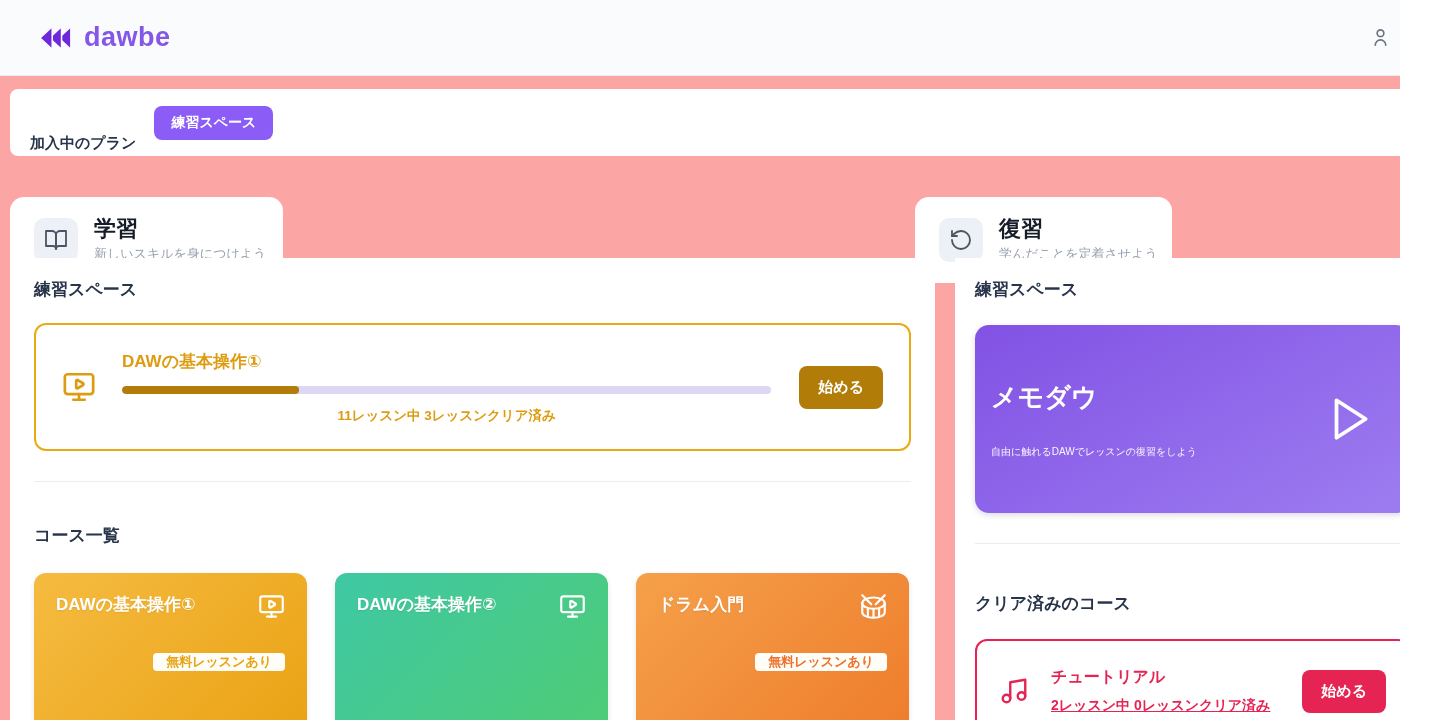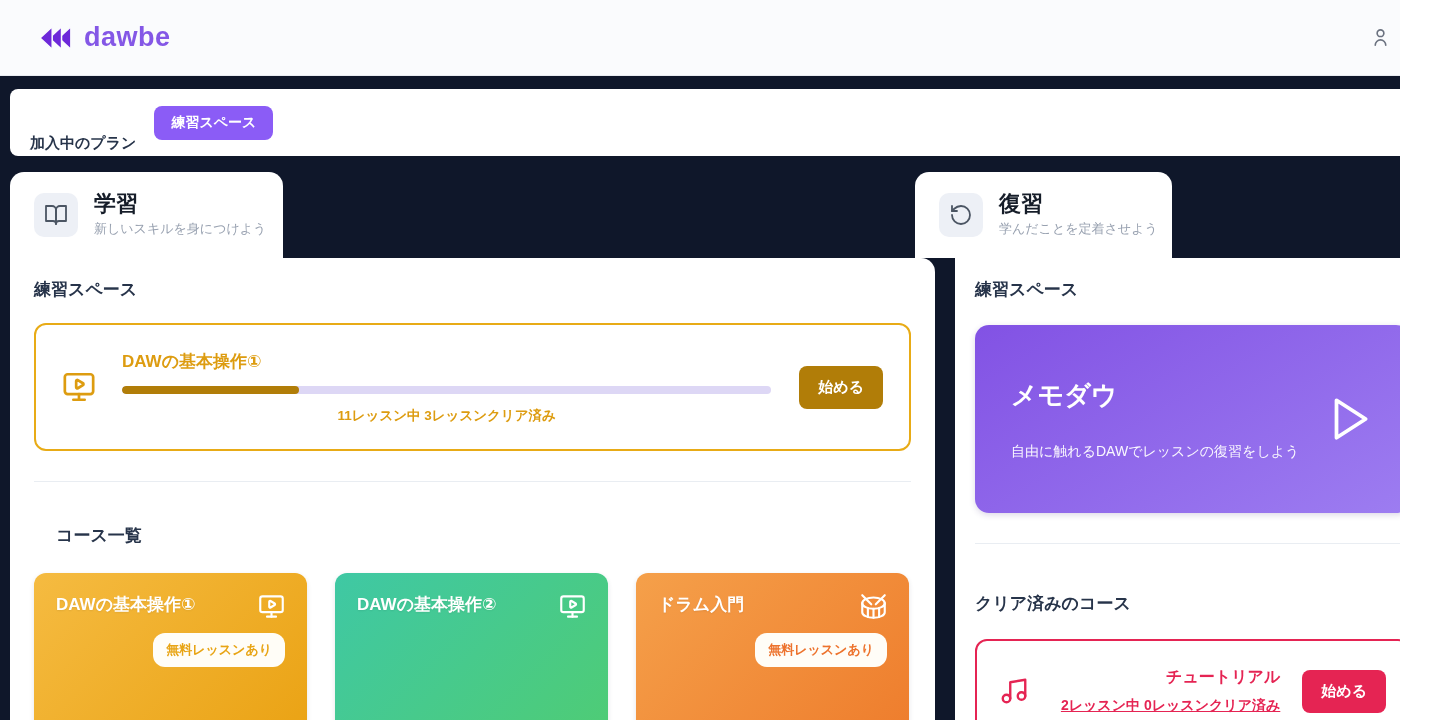--- a/index.html
+++ b/index.html
@@ -1,36 +1,36 @@
 <!DOCTYPE html>
 <html><head>
 <meta charset="utf-8">
 <style>
   * { margin:0; padding:0; box-sizing:border-box; }
   html,body { width:1440px; height:720px; }
   body { font-family:"Liberation Sans","DejaVu Sans",sans-serif; }
-  .page { position:relative; width:1400px; height:720px; background:#0f172a; overflow:hidden; }
+  .page { position:relative; width:1400px; height:720px; background:#fca5a5; overflow:hidden; }
 
   
   .app-header { position:absolute; top:0; left:0; width:1440px; height:76px;
     background:#fafbfd; border-bottom:1px solid #e9ecf1;
     display:flex; align-items:center; justify-content:space-between; padding:0 48px 0 36px; }
   .brand { display:flex; align-items:center; gap:10px; cursor:pointer; }
   .brand-name { font-size:27px; font-weight:bold; letter-spacing:.5px; }
   .user-btn { display:flex; align-items:center; cursor:pointer; color:#6b7280; }
 
   
   .plan-banner { position:absolute; left:10px; top:89px; width:1420px; height:67px;
     background:#fff; border-radius:8px; display:flex; align-items:center; gap:18px; padding:0 20px; }
   .plan-label { font-size:15px; font-weight:bold; color:#27344a;margin-top:41px; }
   .plan-badge { color:#fff; font-size:14px; font-weight:bold; padding:8px 17px; border-radius:8px; }
 
   
   .tab { position:absolute; height:86px; background:#fff; border-radius:14px 14px 0 0;
-    display:flex; align-items:center; gap:16px; padding-left:24px; cursor:pointer; }
+    display:flex; align-items:center; gap:16px; padding-left:24px; cursor:pointer;margin-top:25px; }
   .tab-learning { left:10px; top:172px; width:273px; }
   .tab-review  { left:915px; top:172px; width:257px; }
   .icon-square { width:44px; height:44px; background:#edf0f6; border-radius:10px;
     display:flex; align-items:center; justify-content:center; color:#4b5563; flex:none; }
   .tab-title { font-size:22px; font-weight:bold; color:#161d29; line-height:1.1; }
   .tab-sub { font-size:13px; color:#98a1b0; margin-top:4px; }
 
   
   .panel { position:absolute; top:258px; background:#fff; border-radius:0 14px 0 0; }
   .panel-learning { left:10px; width:925px; height:520px; padding:20px 24px; }
@@ -43,40 +43,40 @@
     display:flex; align-items:center; padding:0 26px; gap:26px; cursor:pointer; background:#fff; }
   .cc-mid { flex:1; display:flex; flex-direction:column; gap:13px; padding-right:2px; }
   .cont-title { font-size:17px; font-weight:bold; }
   .bar { height:8px; border-radius:4px; overflow:hidden; }
   .bar-fill { height:100%; border-radius:4px; }
   .cont-caption { font-size:13.5px; font-weight:bold; }
   .start-btn { color:#fff; font-size:15px; font-weight:bold; border:none; border-radius:8px;
     padding:12px 19px; cursor:pointer; flex:none; font-family:inherit; }
 
   
-  .courses-heading { margin-top:42px;margin-left:22px; }
+  .courses-heading { margin-top:42px; }
   .course-row { display:flex; gap:28px; margin-top:26px; }
   .course-card { position:relative; width:273px; height:170px; border-radius:12px;
     padding:20px 22px; color:#fff; cursor:pointer; box-shadow:0 2px 5px rgba(40,50,70,.12); }
   .cc-top { display:flex; justify-content:space-between; align-items:flex-start; }
   .course-title { font-size:17px; font-weight:bold; text-shadow:0 1px 2px rgba(0,0,0,.08); }
   .badge-row { display:flex; justify-content:flex-end; margin-top:13px; }
-  .free-badge { background:#fffdf7; font-size:13px; font-weight:bold; padding:8px 13px; border-radius:12px; }
+  .free-badge { background:#fffdf7; font-size:13px; font-weight:bold; padding:0 13px; border-radius:4px;margin-top:20px; }
 
   
   .practice-card { position:relative; margin-top:24px; height:188px; border-radius:14px;
-    display:flex; flex-direction:column; justify-content:center; padding:0 36px; color:#fff;
+    display:flex; flex-direction:column; justify-content:center; padding:0 16px; color:#fff;
     cursor:pointer; box-shadow:0 2px 6px rgba(60,40,120,.18); }
   .practice-title { font-size:26px; font-weight:bold; }
-  .practice-sub { font-size:14px; margin-top:30px; color:rgba(255,255,255,.95); }
+  .practice-sub { font-size:10px; margin-top:30px; color:rgba(255,255,255,.95); }
   .play-wrap { position:absolute; right:36px; top:50%; transform:translateY(-50%); display:flex; }
   .cleared-heading { margin-top:48px; }
   .tutorial-card { margin-top:24px; height:104px; border:2px solid; border-radius:12px;
     display:flex; align-items:center; padding:0 22px; gap:22px; cursor:pointer; background:#fff; }
-  .tut-mid { flex:1; display:flex; flex-direction:column; gap:9px;text-align:right; }
+  .tut-mid { flex:1; display:flex; flex-direction:column; gap:9px; }
   .tut-title { font-size:16px; font-weight:bold; }
   .tut-caption { font-size:14px; font-weight:bold; }
 
   svg { display:block; }
 </style>
 </head>
 <body>
 
 <div class="page">
 

